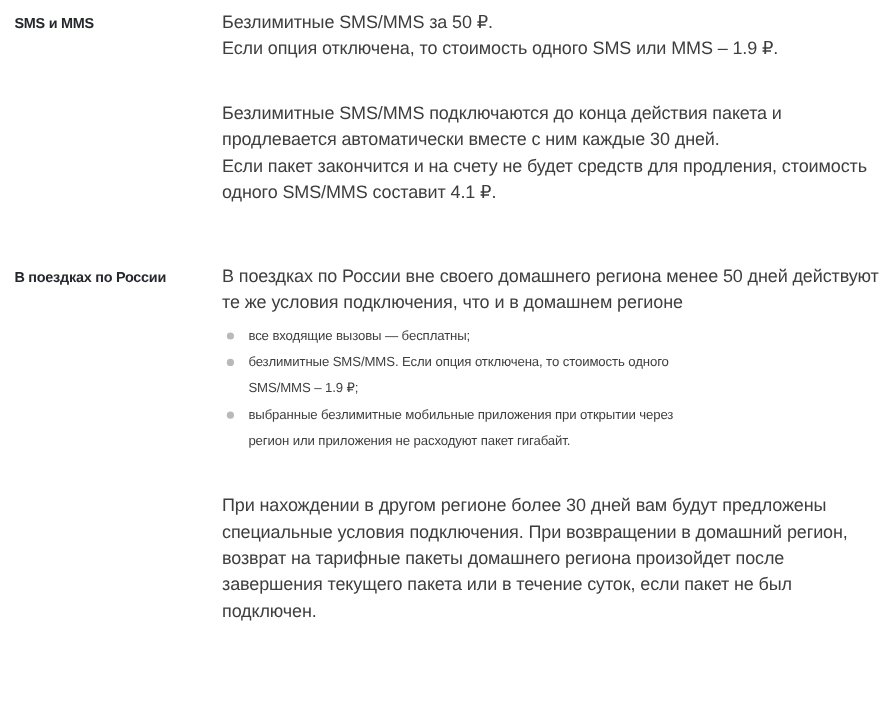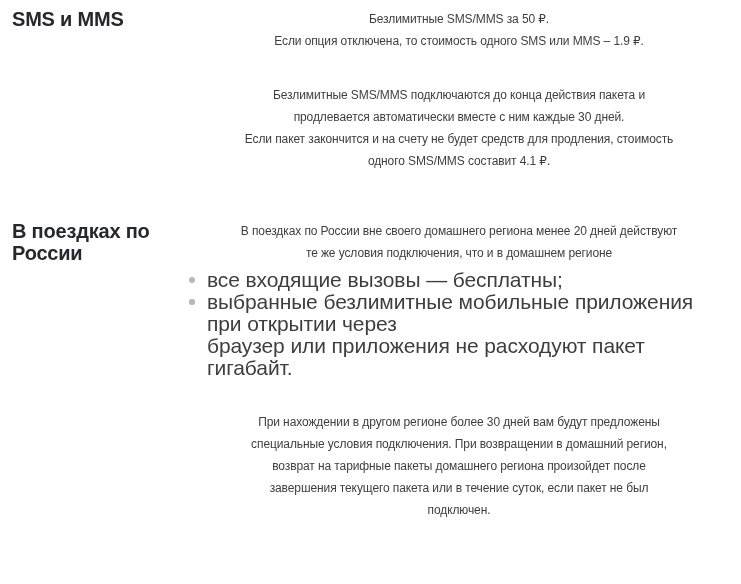--- a/index.html
+++ b/index.html
@@ -9,43 +9,42 @@
     height: 584px;
     font-family: "Liberation Sans", "DejaVu Sans", sans-serif;
     color: #3e3e3e;
     overflow: hidden;
   }
   .page { padding: 8px 8px 0 12px; }
   .row { display: flex; align-items: flex-start; }
   .row-2 { margin-top: 48px; }
   .label-col { width: 173px; flex: none; }
   .row-label {
-    font-size: 20px;
+    font-size: 12px;
     line-height: 22px;
     font-weight: bold;
     color: #26282d;
     letter-spacing: -0.2px;
   }
   .content-col { flex: 1; min-width: 0; }
   .para {
-    font-size: 12px;
+    font-size: 15px;
     line-height: 22px;
     white-space: pre-line;
     letter-spacing: -0.1px;
-    text-align: center;
   }
   .para + .para { margin-top: 32px; }
   .bullet-list {
     list-style: none;
     margin-top: 5px;
   }
   .bullet-item {
     position: relative;
     padding-left: 22px;
-    font-size: 21px;
+    font-size: 11px;
     line-height: 22px;
     letter-spacing: -0.1px;
   }
   .dot {
     position: absolute;
     left: 4px;
     top: 8px;
     width: 6px;
     height: 6px;
     border-radius: 50%;
@@ -71,35 +70,37 @@
 Если пакет закончится и на счету не будет средств для продления, стоимость
 одного SMS/MMS составит 4.1 ₽.</p>
     </div>
   </section>
 
   <section class="row row-2">
     <div class="label-col">
       <h3 class="row-label">В поездках по России</h3>
     </div>
     <div class="content-col">
-      <p class="para">В поездках по России вне своего домашнего региона менее 20 дней действуют
+      <p class="para">В поездках по России вне своего домашнего региона менее 50 дней действуют
 те же условия подключения, что и в домашнем регионе</p>
 
       <ul class="bullet-list">
         <li class="bullet-item">
           <span class="dot"></span>
           <span class="bullet-text">все входящие вызовы — бесплатны;</span>
         </li>
         <li class="bullet-item">
           <span class="dot"></span>
+          <span class="bullet-text">безлимитные SMS/MMS. Если опция отключена, то стоимость одного
+SMS/MMS – 1.9 ₽;</span>
         </li>
         <li class="bullet-item">
           <span class="dot"></span>
           <span class="bullet-text">выбранные безлимитные мобильные приложения при открытии через
-браузер или приложения не расходуют пакет гигабайт.</span>
+регион или приложения не расходуют пакет гигабайт.</span>
         </li>
       </ul>
 
       <p class="para outro">При нахождении в другом регионе более 30 дней вам будут предложены
 специальные условия подключения. При возвращении в домашний регион,
 возврат на тарифные пакеты домашнего региона произойдет после
 завершения текущего пакета или в течение суток, если пакет не был
 подключен.</p>
     </div>
   </section>

